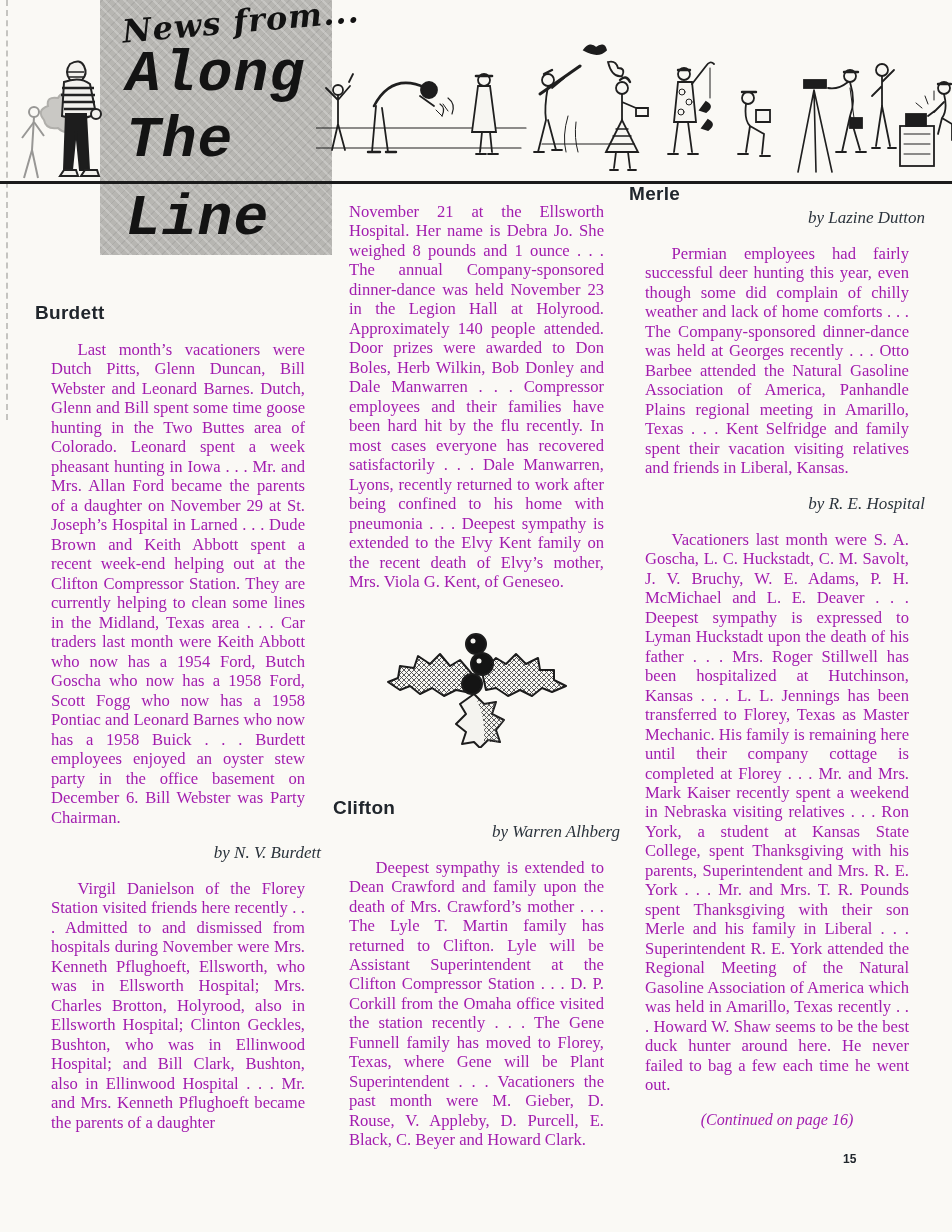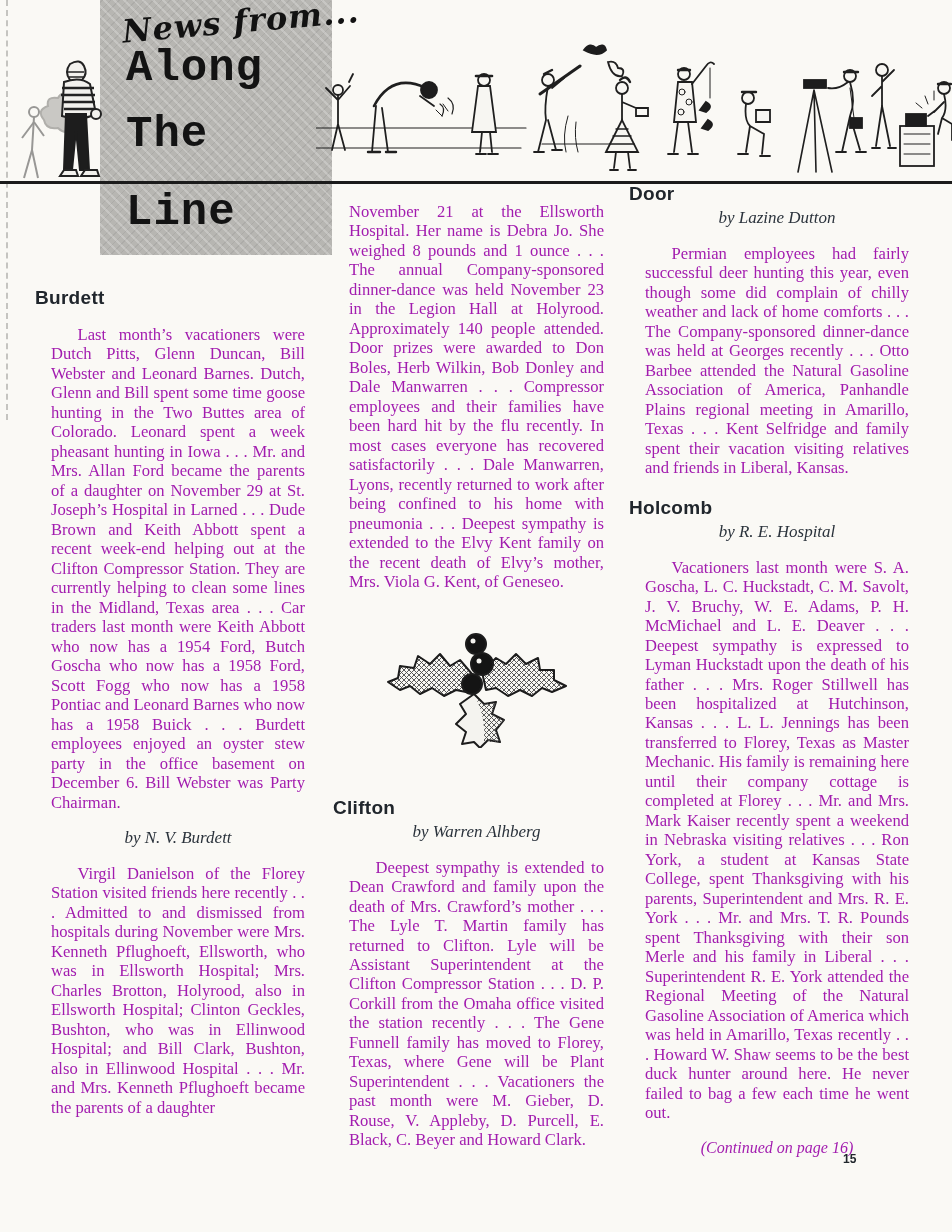--- a/index.html
+++ b/index.html
@@ -28,46 +28,46 @@
     position:absolute;left:22px;top:4px;width:200px;
     font-family:"DejaVu Serif", serif;
     font-style:italic;font-weight:bold;
     font-size:32px;color:#121212;
     transform:rotate(-5deg);
     letter-spacing:1px;white-space:nowrap;
   }
   .slab{
     position:absolute;left:26px;
     font-family:"Liberation Mono", monospace;
-    font-weight:bold;font-size:44px;line-height:1;
-    color:#131313;letter-spacing:1px;white-space:nowrap;
+    font-weight:bold;font-size:58px;line-height:1;
+    color:#131313;letter-spacing:1px;white-space:nowrap;font-style:italic;
   }
   .slab.l1{top:46px;}
   .slab.l2{top:112px;}
   .slab.l3{top:190px;}
   .main-rule{
     position:absolute;left:0;top:181px;width:952px;height:3px;
     background:#1b1b1b;z-index:5;
   }
   .left-figure{position:absolute;left:12px;top:50px;z-index:2;}
   .cartoon{position:absolute;left:316px;top:32px;z-index:2;}
   
   .col{position:absolute;text-align:justify;}
-  .col1{left:35px;top:288px;width:286px;}
+  .col1{left:35px;top:303px;width:286px;}
   .col2{left:333px;top:186px;width:287px;}
   .col3{left:629px;top:184px;width:296px;}
   .sec-heading{
     font-family:"Liberation Sans", sans-serif;
     font-weight:700;font-size:19px;line-height:1.1;
     color:#20262c;margin:0 0 3px 0;letter-spacing:.3px;text-align:left;
   }
   .sec-heading.later{margin-top:20px;}
   .byline{
     font-family:"Liberation Serif", serif;font-style:italic;
-    font-size:17px;margin:0 0 10px 0;text-align:center;color:#2b333c;
+    font-size:17px;margin:0 0 10px 0;text-align:right;color:#2b333c;
   }
   .body-para{
     font-size:16.6px;line-height:1.175;margin:16px;
     text-indent:1.6em;color:#a21caf;
   }
   .body-para.no-indent{text-indent:0;}
   .holly-wrap{text-align:center;margin:38px 0 46px 0;}
   .continued-note{
     text-align:center;font-style:italic;font-size:16px;
     margin-top:10px;text-indent:0;
@@ -249,24 +249,23 @@
           <circle cx="95" cy="31" r="2.5" fill="#f4f3ef" stroke="none"></circle>
         </g>
       </svg>
     </div>
     <h2 class="sec-heading">Clifton</h2>
     <p class="byline">by Warren Alhberg</p>
     <p class="body-para">Deepest sympathy is extended to Dean Crawford and family upon the death of Mrs. Crawford’s mother . . . The Lyle T. Martin family has returned to Clifton. Lyle will be Assistant Superintendent at the Clifton Compressor Station . . . D. P. Corkill from the Omaha office visited the station recently . . . The Gene Funnell family has moved to Florey, Texas, where Gene will be Plant Superintendent . . . Vacationers the past month were M. Gieber, D. Rouse, V. Appleby, D. Purcell, E. Black, C. Beyer and Howard Clark.</p>
   </div>
 
   <div class="col col3">
-    <h2 class="sec-heading">Door</h2>
+    <h2 class="sec-heading">Merle</h2>
     <p class="byline">by Lazine Dutton</p>
     <p class="body-para">Permian employees had fairly successful deer hunting this year, even though some did complain of chilly weather and lack of home comforts . . . The Company-sponsored dinner-dance was held at Georges recently . . . Otto Barbee attended the Natural Gasoline Association of America, Panhandle Plains regional meeting in Amarillo, Texas . . . Kent Selfridge and family spent their vacation visiting relatives and friends in Liberal, Kansas.</p>
-    <h2 class="sec-heading later">Holcomb</h2>
     <p class="byline">by R. E. Hospital</p>
     <p class="body-para">Vacationers last month were S. A. Goscha, L. C. Huckstadt, C. M. Savolt, J. V. Bruchy, W. E. Adams, P. H. McMichael and L. E. Deaver . . . Deepest sympathy is expressed to Lyman Huckstadt upon the death of his father . . . Mrs. Roger Stillwell has been hospitalized at Hutchinson, Kansas . . . L. L. Jennings has been transferred to Florey, Texas as Master Mechanic. His family is remaining here until their company cottage is completed at Florey . . . Mr. and Mrs. Mark Kaiser recently spent a weekend in Nebraska visiting relatives . . . Ron York, a student at Kansas State College, spent Thanksgiving with his parents, Superintendent and Mrs. R. E. York . . . Mr. and Mrs. T. R. Pounds spent Thanksgiving with their son Merle and his family in Liberal . . . Superintendent R. E. York attended the Regional Meeting of the Natural Gasoline Association of America which was held in Amarillo, Texas recently . . . Howard W. Shaw seems to be the best duck hunter around here. He never failed to bag a few each time he went out.</p>
     <p class="body-para continued-note">(Continued on page 16)</p>
   </div>
 
   <div class="page-number">15</div>
 
 </div>
 
 </body></html>

